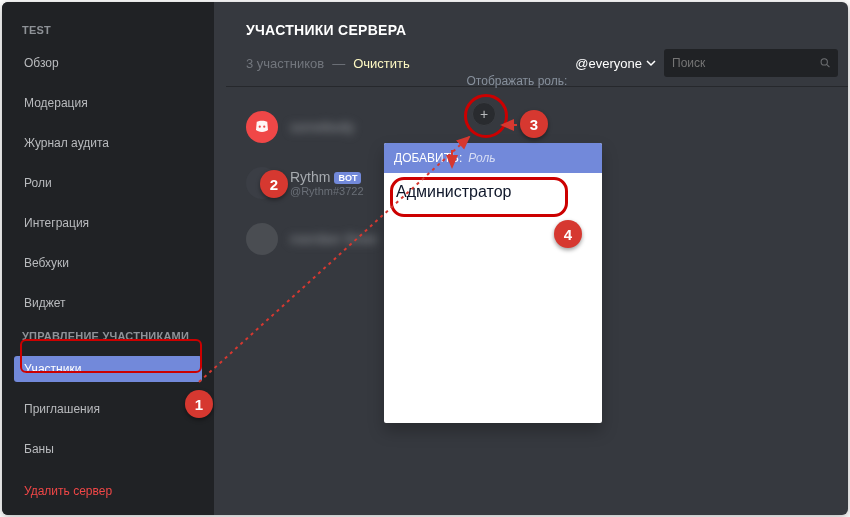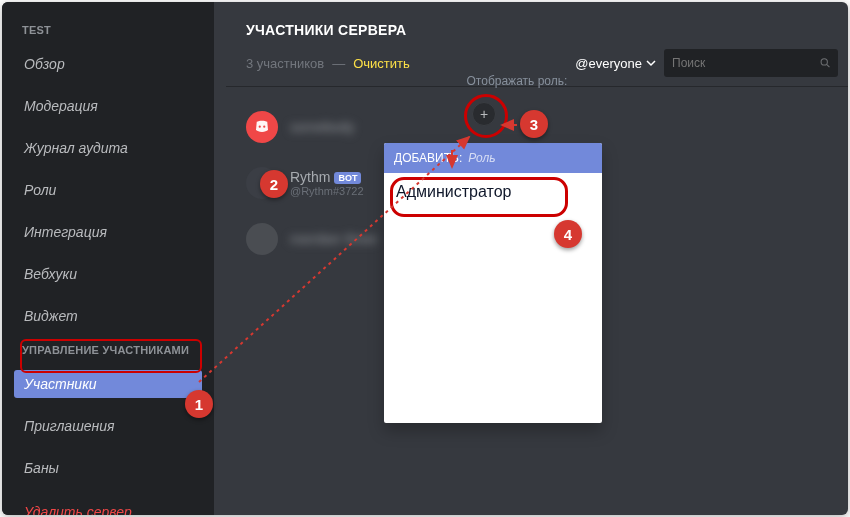--- a/index.html
+++ b/index.html
@@ -1,29 +1,29 @@
 <!DOCTYPE html>
 <html><head>
 <meta charset="utf-8">
 <style>
   html,body{margin:0;padding:0;width:850px;height:517px;background:#fff;font-family:-apple-system,BlinkMacSystemFont,"Segoe UI",Helvetica,Arial,sans-serif;color:#dcddde;}
   .root{position:relative;width:846px;height:513px;margin:2px;border-radius:6px;background:#36393f;overflow:hidden;box-shadow:0 2px 10px rgba(0,0,0,0.3);}
   .sidebar{position:absolute;left:0;top:0;width:212px;height:100%;background:#202225;padding:12px 12px 0 12px;box-sizing:border-box;overflow:hidden;}
   .cat{font-size:11px;font-weight:700;color:#8e9297;margin:10px 0 4px 8px;letter-spacing:.02em;}
-  .nav-item{display:block;padding:6px 10px;margin:14px 0;border-radius:3px;font-size:14px;color:#b9bbbe;cursor:pointer;position:relative;font-style:italic;}
+  .nav-item{display:block;padding:6px 10px;margin:14px 0;border-radius:3px;font-size:12px;color:#b9bbbe;cursor:pointer;position:relative;}
   .nav-item.active{background:#7289da;color:#fff;}
   .nav-item.danger{color:#f04747;margin-top:16px;}
   .hi-active{position:absolute;left:18px;top:337px;width:178px;height:30px;border:2px solid #cc0000;border-radius:6px;pointer-events:none;}
 
   .main{position:absolute;left:224px;top:0;right:0;bottom:0;padding:16px 10px 0 20px;box-sizing:border-box;}
   .title{font-size:14px;font-weight:700;color:#fff;margin:4px 0 10px 0;letter-spacing:.02em;}
   .toolbar{display:flex;align-items:center;gap:8px;font-size:13px;color:#72767d;height:30px;}
   .toolbar .count{color:#72767d;}
   .toolbar .dash{color:#72767d;}
-  .toolbar .clear{color:#fde047;cursor:pointer;text-align:center;}
+  .toolbar .clear{color:#fef9c3;cursor:pointer;text-align:center;}
   .spacer{flex:1;}
   .rolelbl{color:#87909c;font-size:12px;margin-top:36px;}
   .role-sel{color:#fff;font-size:13px;display:inline-flex;align-items:center;gap:4px;cursor:pointer;}
   .role-sel svg{width:10px;height:10px;}
   .search{display:flex;align-items:center;justify-content:flex-end;background:#202225;border-radius:3px;height:28px;width:174px;padding:0 6px;box-sizing:border-box;}
   .search input{background:transparent;border:none;outline:none;color:#dcddde;font-size:12px;width:100%;}
   .search svg{width:14px;height:14px;opacity:.5;}
 
   .hr{height:1px;background:#26282c;margin:8px -22px 0 -20px;}
 

